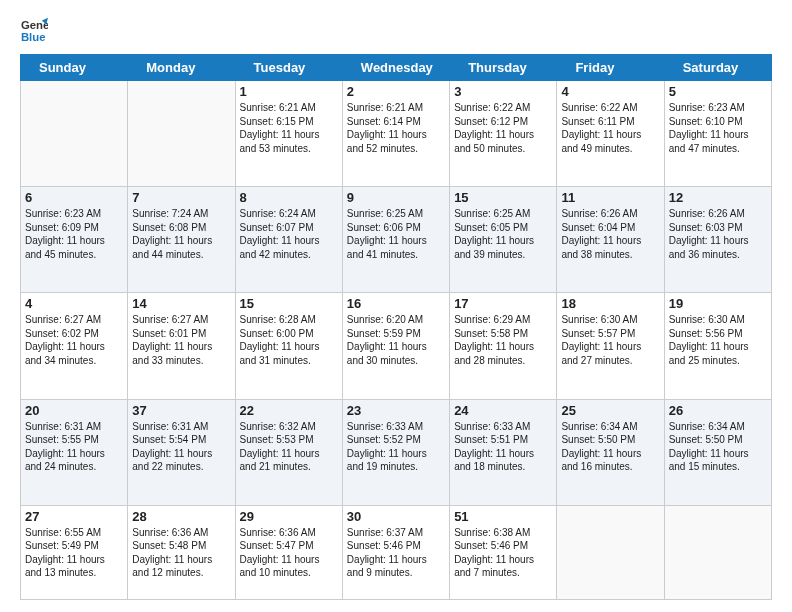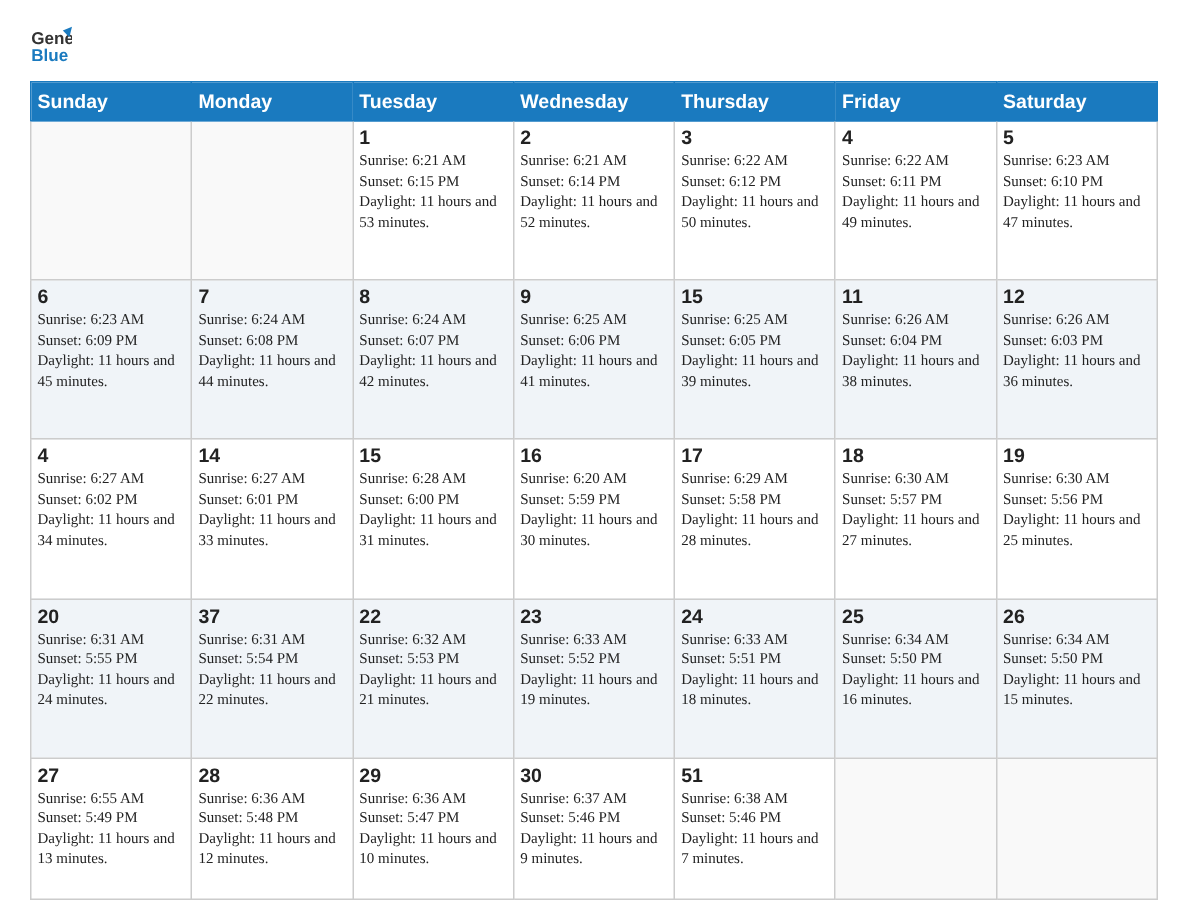--- a/index.html
+++ b/index.html
@@ -50,21 +50,21 @@
       border: 1px solid #ccc;
       border-collapse: collapse;
       width: 100%;
       table-layout: fixed;
     }
     .calendar thead tr th {
       background: #1a7abf;
       color: #fff;
       font-size: 13px;
       font-weight: bold;
-      padding: 5px 4px;
+      padding: 5px 18px;
       border: 1px solid #1a7abf;
       text-align: left;
     }
     .calendar tbody tr td {
       border: 1px solid #ccc;
       vertical-align: top;
       padding: 3px 4px;
       font-size: 10.5px;
       color: #222;
       height: 88px;
@@ -75,21 +75,20 @@
     .day-num {
       font-size: 13px;
       font-weight: bold;
       margin-bottom: 2px;
       display: block;
     }
     .day-info {
       font-size: 10px;
       line-height: 1.35;
       color: #222;
-      font-family: Liberation Serif, serif;
     }
     .empty { background: #f9f9f9; }
     .row-alt { background: #f0f4f8; }
   </style>
 </head>
 <body>
 
 <div class="page">
   <div class="header">
     <div class="logo">
@@ -159,21 +158,21 @@
         </tr>
         <tr class="row-alt">
           <td>
             <span class="day-num">6</span>
             <div class="day-info">Sunrise: 6:23 AM
 Sunset: 6:09 PM
 Daylight: 11 hours and 45 minutes.</div>
           </td>
           <td>
             <span class="day-num">7</span>
-            <div class="day-info">Sunrise: 6:24 AM
+            <div class="day-info">Sunrise: 7:24 AM
 Sunset: 6:08 PM
 Daylight: 11 hours and 44 minutes.</div>
           </td>
           <td>
             <span class="day-num">8</span>
             <div class="day-info">Sunrise: 6:24 AM
 Sunset: 6:07 PM
 Daylight: 11 hours and 42 minutes.</div>
           </td>
           <td>

